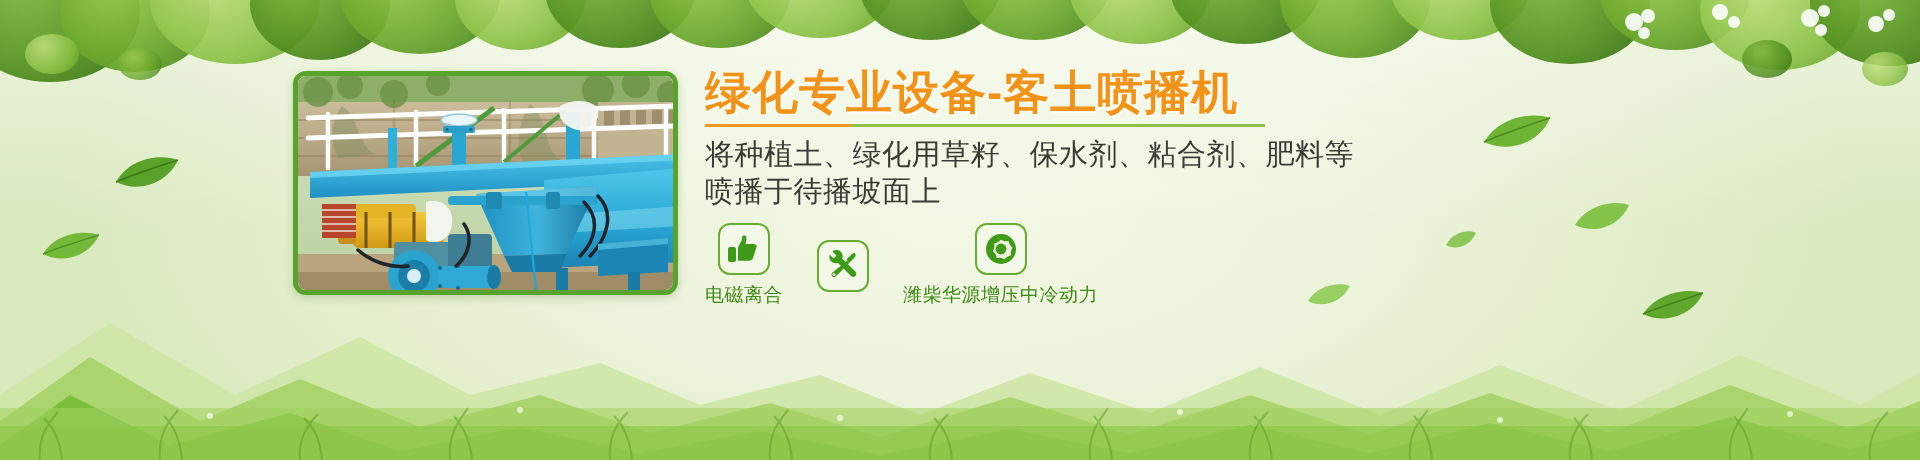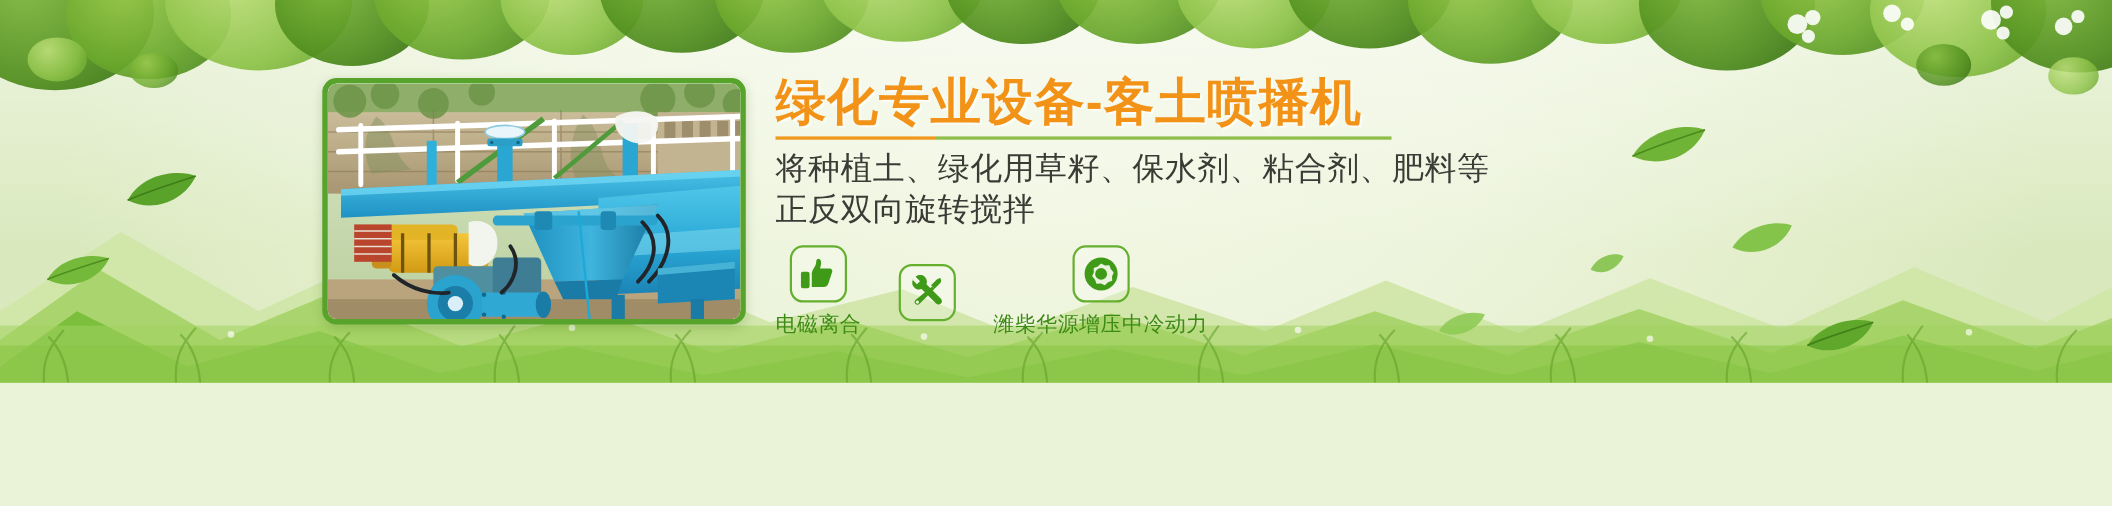--- a/index.html
+++ b/index.html
@@ -6,21 +6,21 @@
   html,body { width:1920px; height:460px; overflow:hidden; }
   body {
     font-family:"Liberation Sans","DejaVu Sans",sans-serif;
     background:#eaf2d8;
     position:relative;
   }
 
   
   #banner {
     position:absolute; inset:0;
-    width:1920px; height:348px;
+    width:1920px; height:460px;
     overflow:hidden;
     background:
       radial-gradient(ellipse 900px 420px at 50% 46%, #f2f7e4 0%, #edf4dc 42%, #e3eecb 75%, #d9e9bd 100%);
   }
 
   
   .wash-top {
     position:absolute; left:0; top:0; width:1920px; height:230px;
     background:linear-gradient(180deg, rgba(255,255,255,.55) 0%, rgba(255,255,255,0) 100%);
     pointer-events:none;
@@ -389,21 +389,21 @@
     </div>
   </div>
 
   <div id="content">
 
     <div id="title">绿化专业设备-客土喷播机</div>
     <div id="title-rule"></div>
 
     <div id="desc">
       <div>将种植土、绿化用草籽、保水剂、粘合剂、肥料等</div>
-      <div>正反双向旋转搅拌</div>
+      <div>喷播于待播坡面上</div>
     </div>
 
     <div id="features">
 
       <div class="feat">
         <div class="feat-ico">
           <svg width="32" height="30" viewBox="0 0 32 30">
             <path d="M2,14 L10,14 C11,10 14,8 14,4 C14,1.5 16,0.5 17.5,1.8 C19,3.2 18.6,7 17.4,10 L26,10 C28,10 29.2,11.8 28.4,13.6 L25,24 C24.4,25.8 23,26.8 21,26.8 L10,26.8 L10,14 Z" fill="#3f9a18"></path>
             <rect x="0" y="13" width="8" height="15" rx="2" fill="#3f9a18"></rect>
           </svg>

